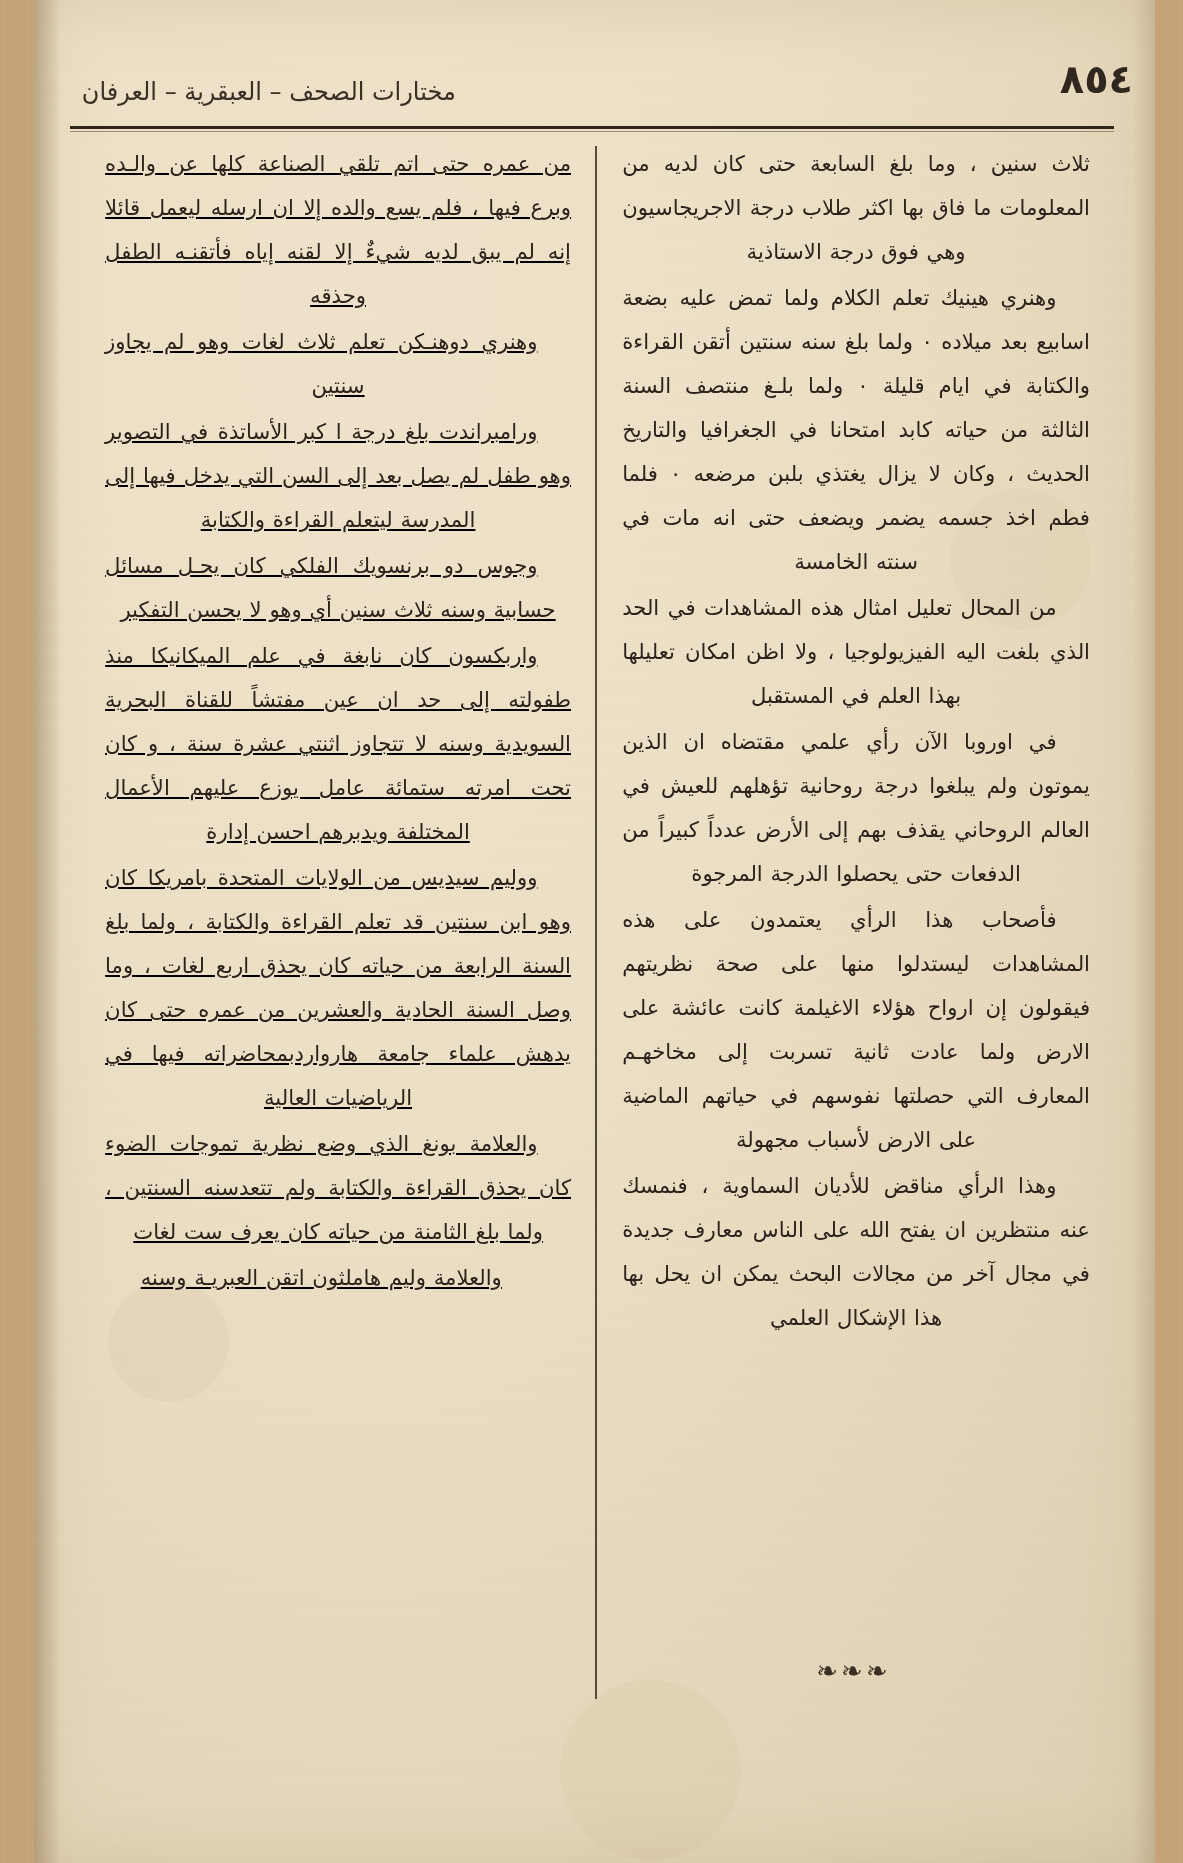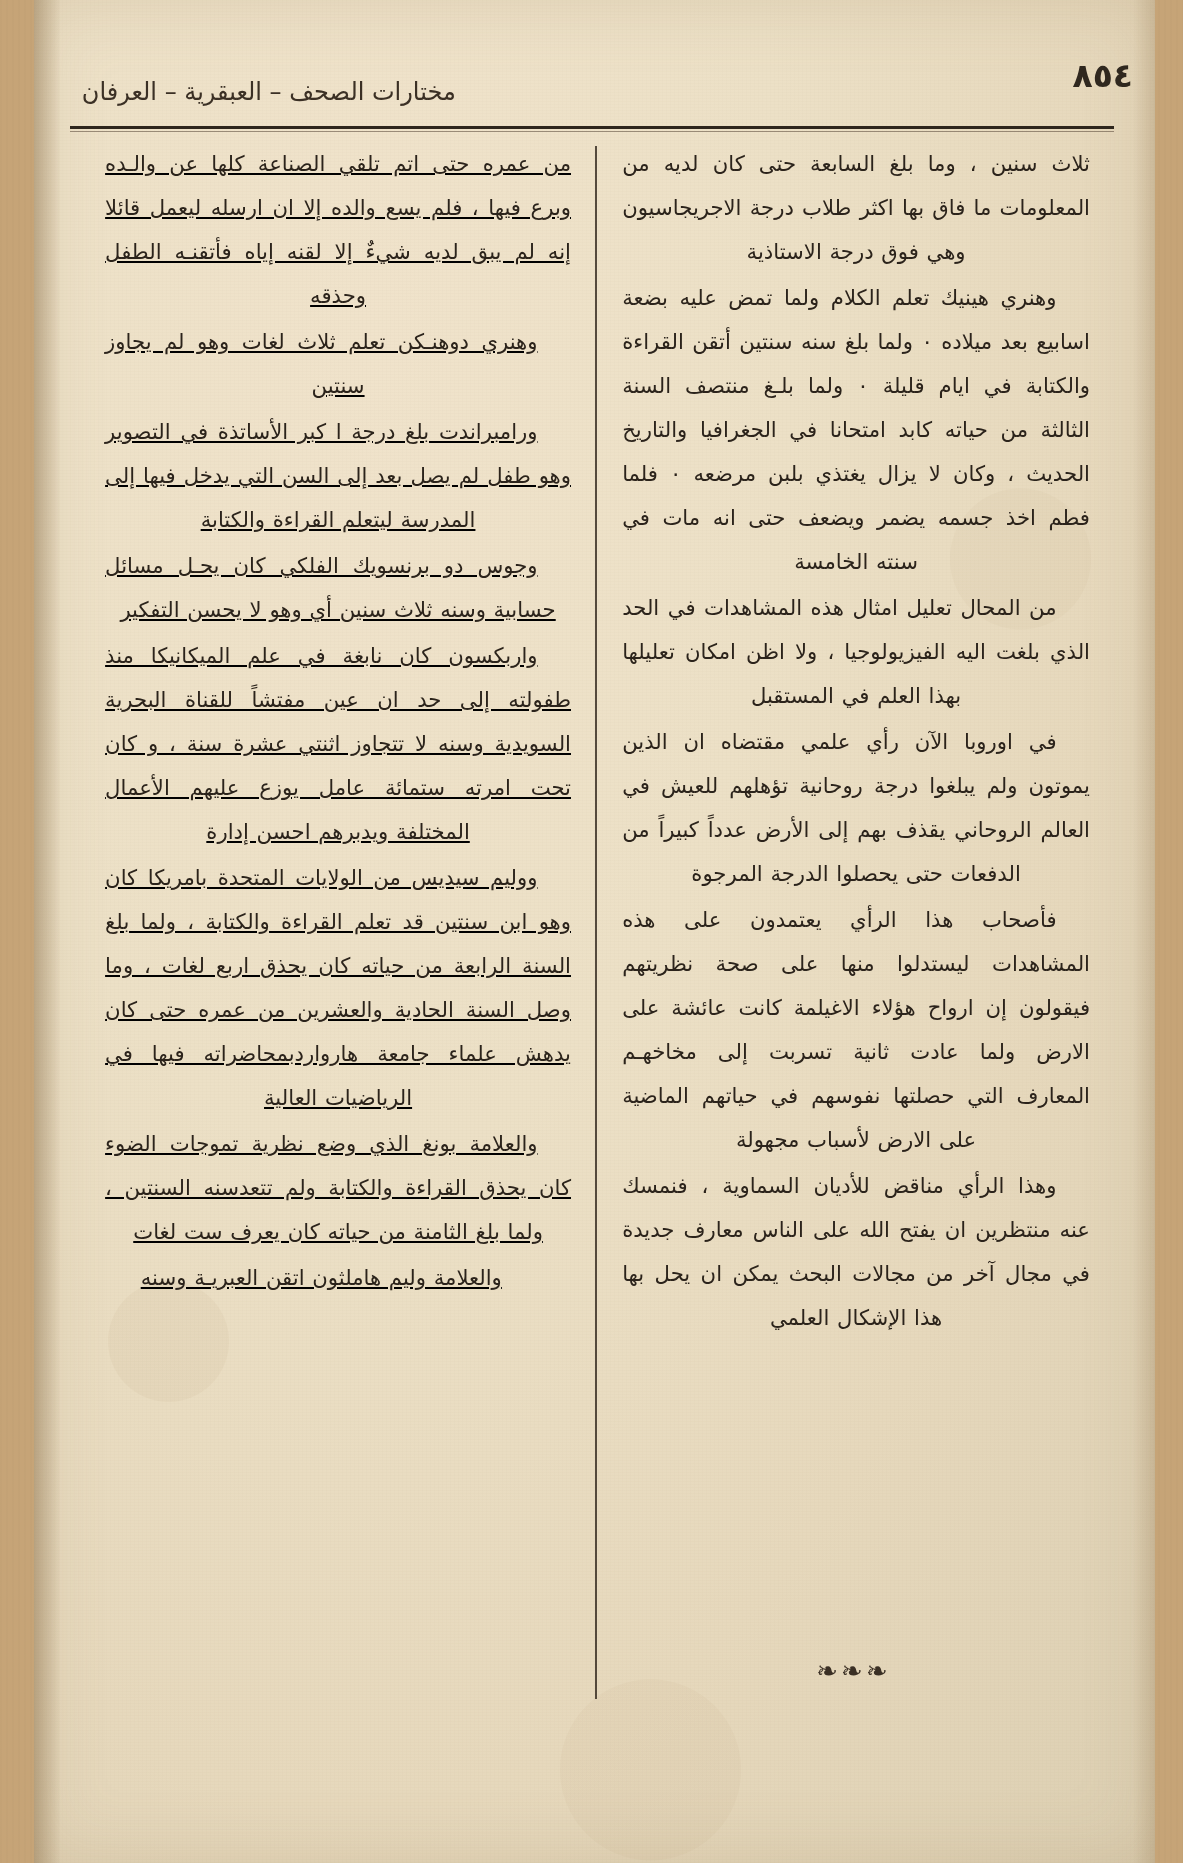--- a/index.html
+++ b/index.html
@@ -90,21 +90,21 @@
     letter-spacing: 0px;
     color: #3b3025;
     white-space: nowrap;
     transform: scaleX(0.96);
   }
   .page-number {
     position: absolute;
     right: 22px;
     top: 56px;
     font-family: "DejaVu Sans", sans-serif;
-    font-size: 33px;
+    font-size: 40px;
     font-weight: bold;
     color: #30281f;
     letter-spacing: 1px;
   }
 
   
   .rule-wrap {
     position: absolute;
     top: 126px;
     left: 36px;

